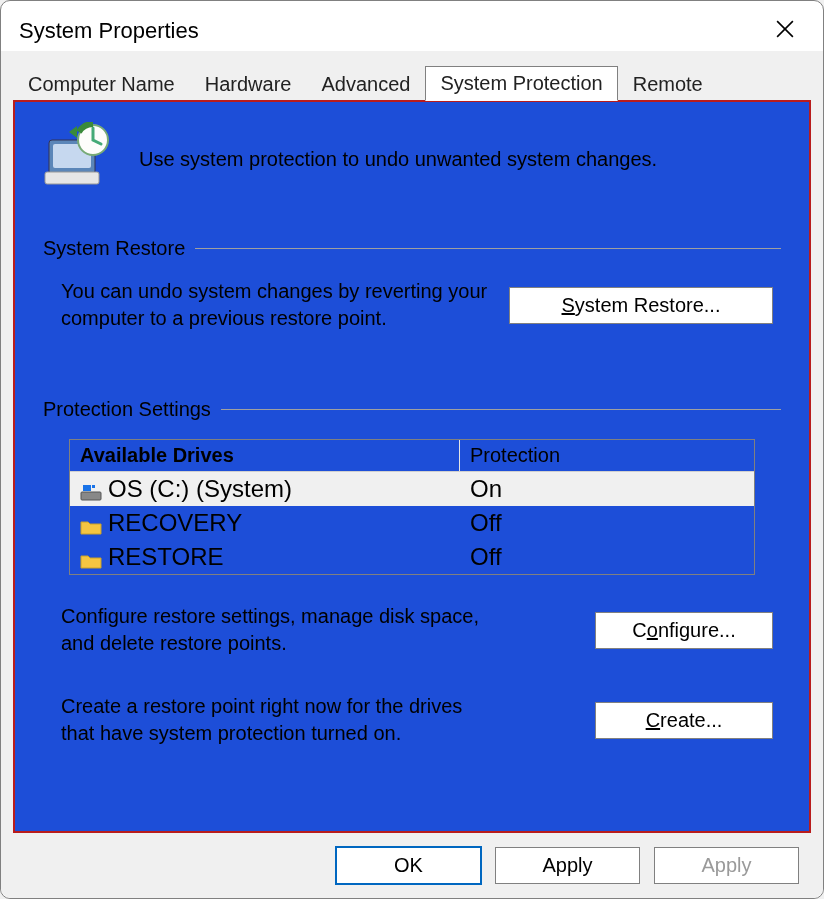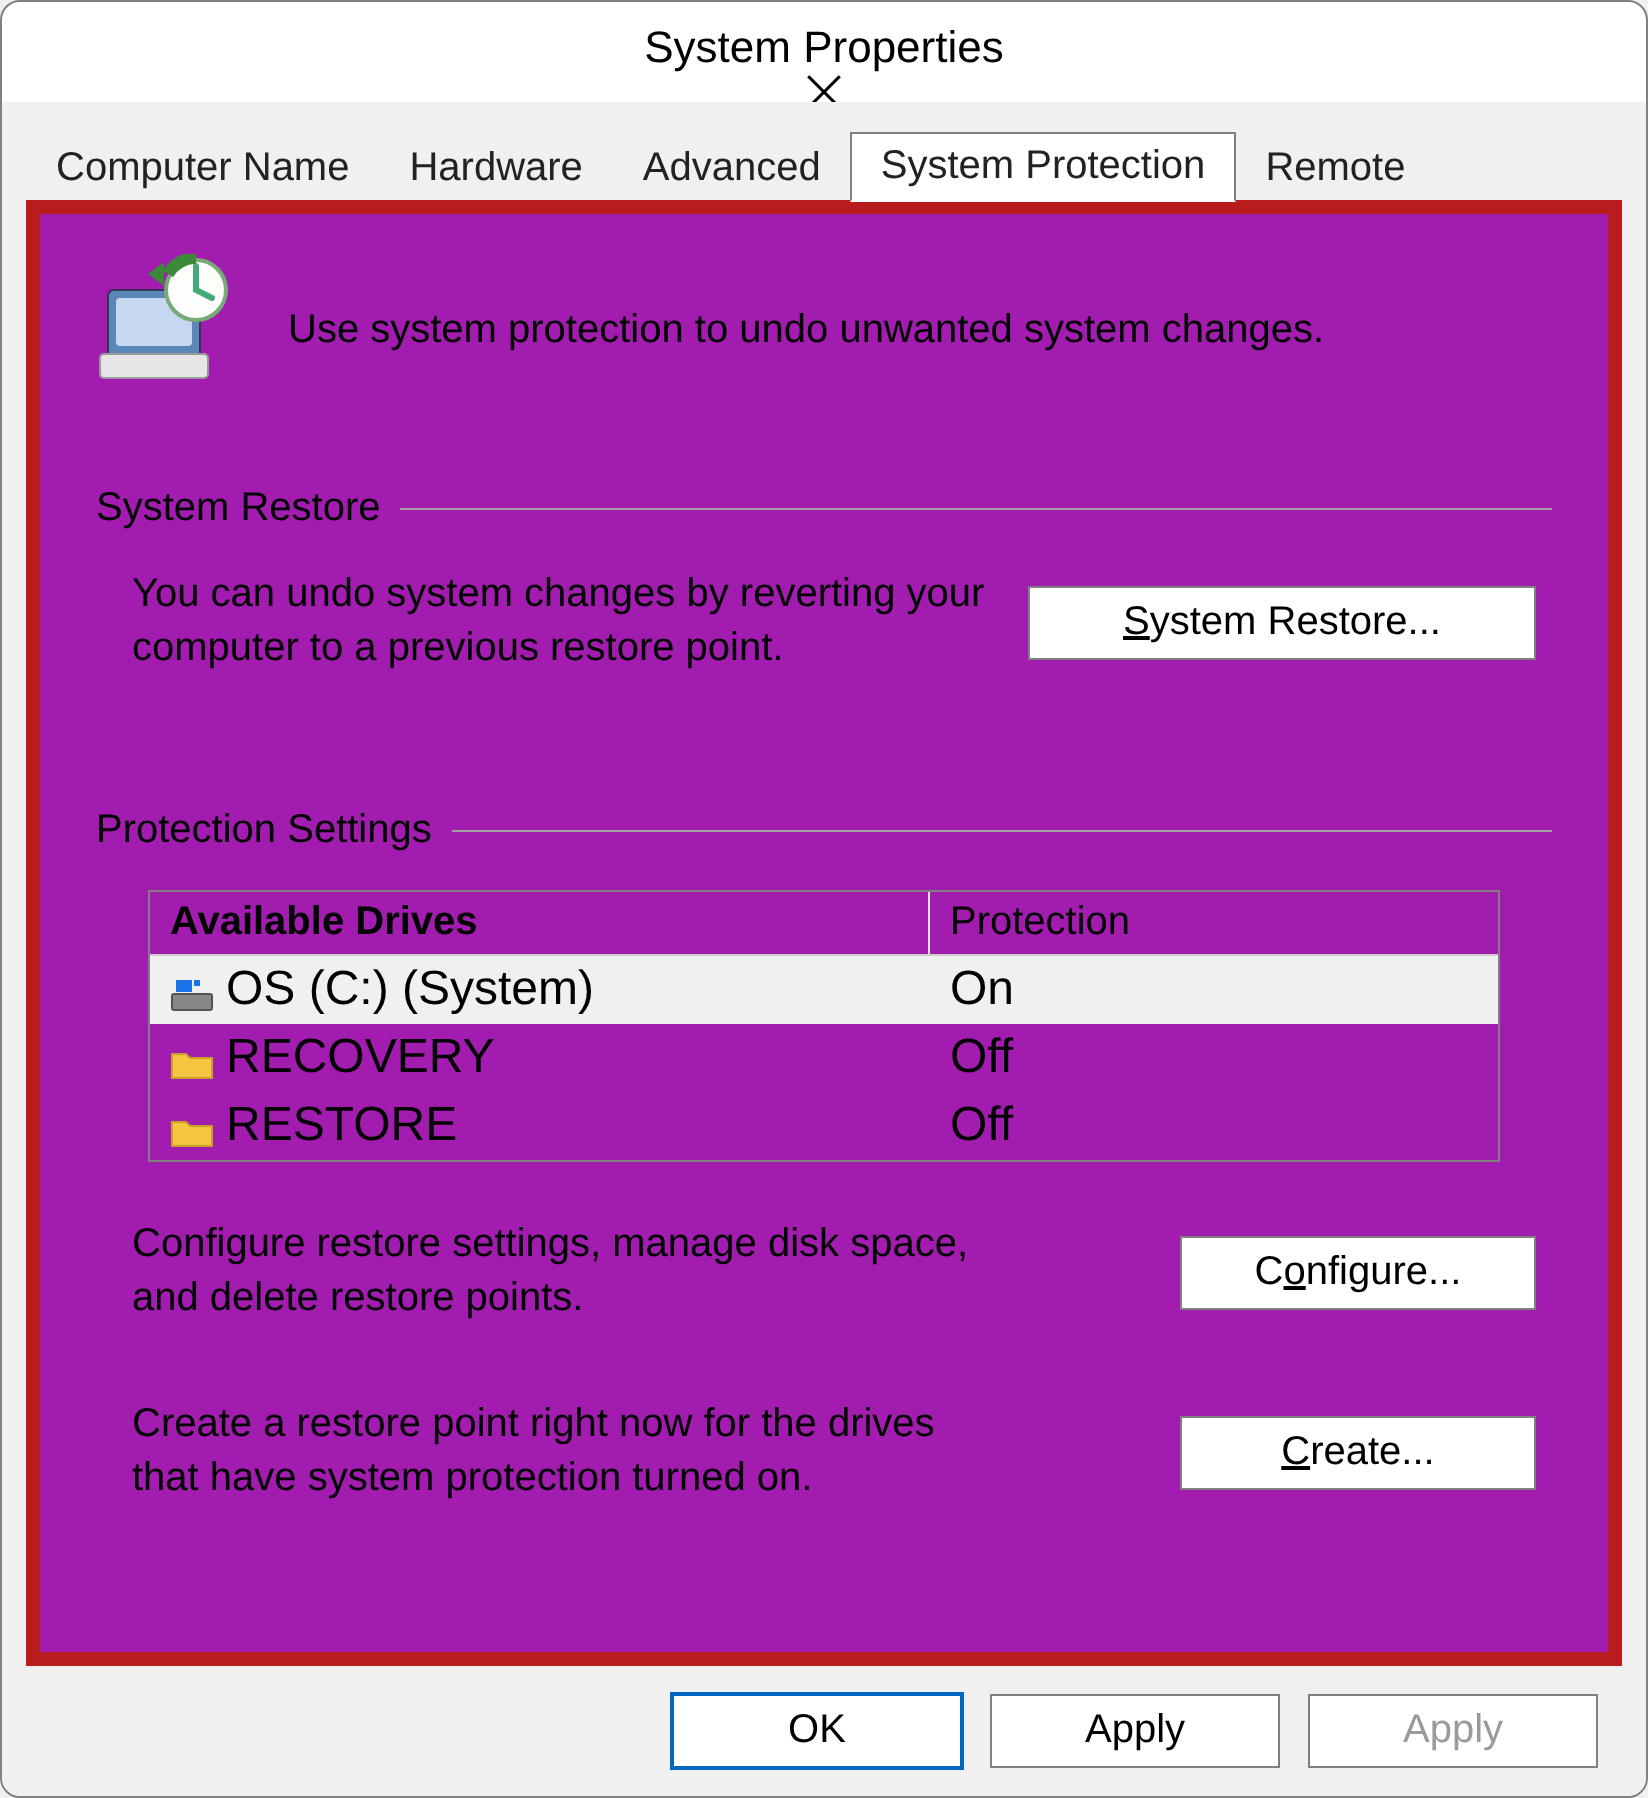--- a/index.html
+++ b/index.html
@@ -19,21 +19,20 @@
       height: 899px;
       display: flex;
       flex-direction: column;
     }
     .titlebar {
       display: flex;
       justify-content: space-between;
       align-items: center;
       padding: 10px 18px 0 18px;
       height: 50px;
-      flex-direction: column;
     }
     .titlebar .title {
       font-size: 22px;
       color: #000;
     }
     .close-btn {
       width: 40px;
       height: 40px;
       display: flex;
       align-items: center;
@@ -70,22 +69,22 @@
       top: 1px;
     }
     .tab.active {
       background: #ffffff;
       border: 1px solid #808080;
       border-bottom: 1px solid #ffffff;
       z-index: 2;
     }
     .tab-panel {
       flex: 1;
-      background: #a21caf;
-      border: 7px solid #b91c1c;
+      background: #1d4ed8;
+      border: 2px solid #b91c1c;
       padding: 20px 28px;
       position: relative;
     }
     .intro {
       display: flex;
       gap: 24px;
       align-items: center;
       margin-bottom: 40px;
     }
     .intro-text {

